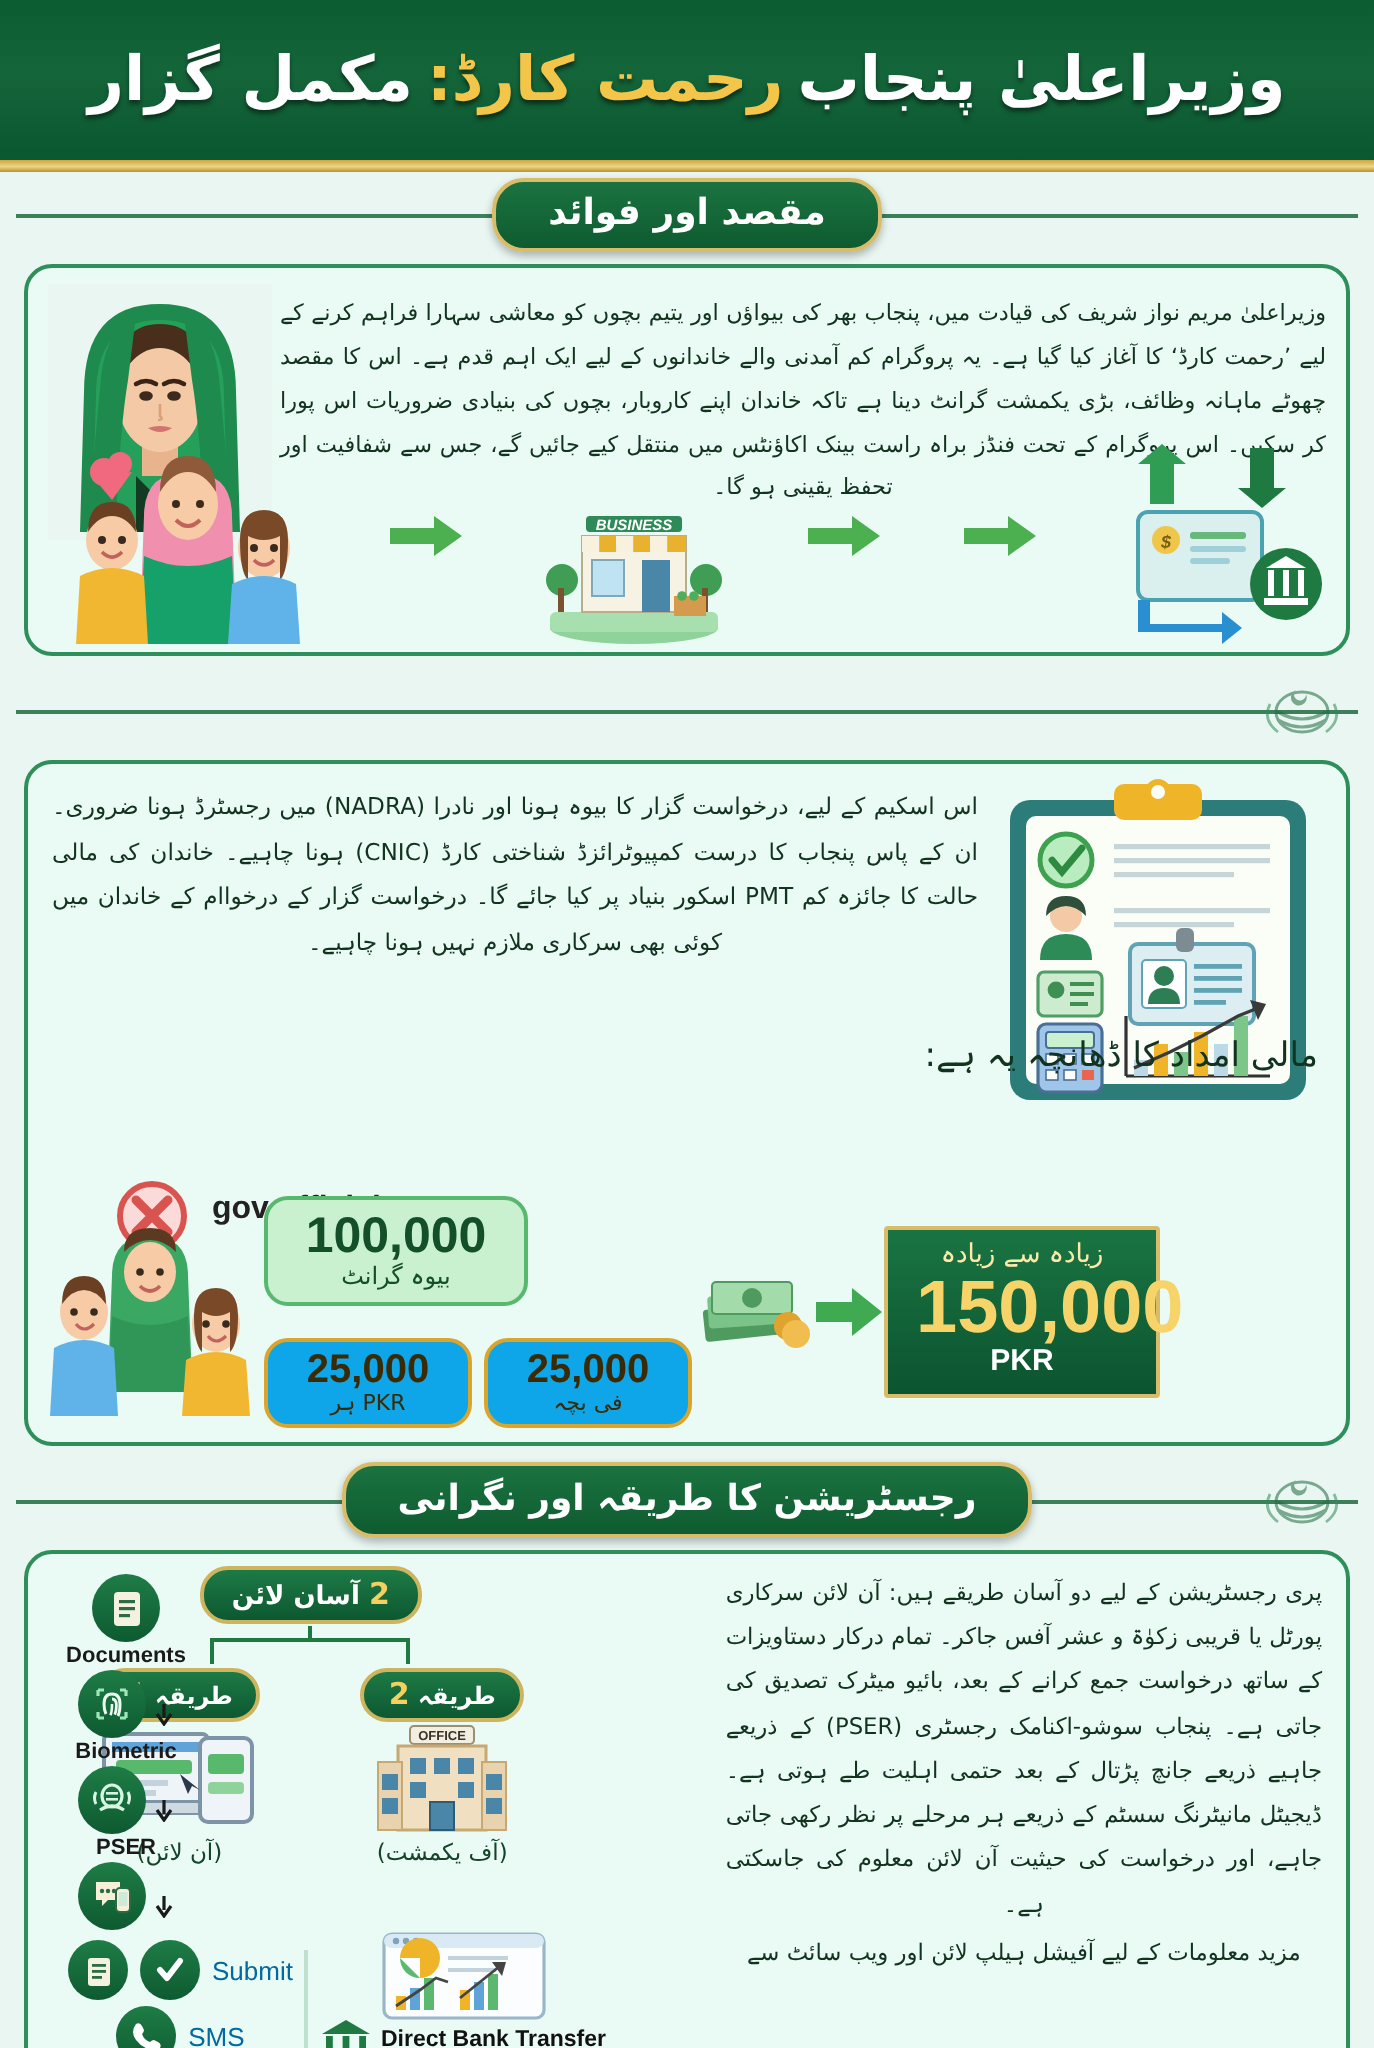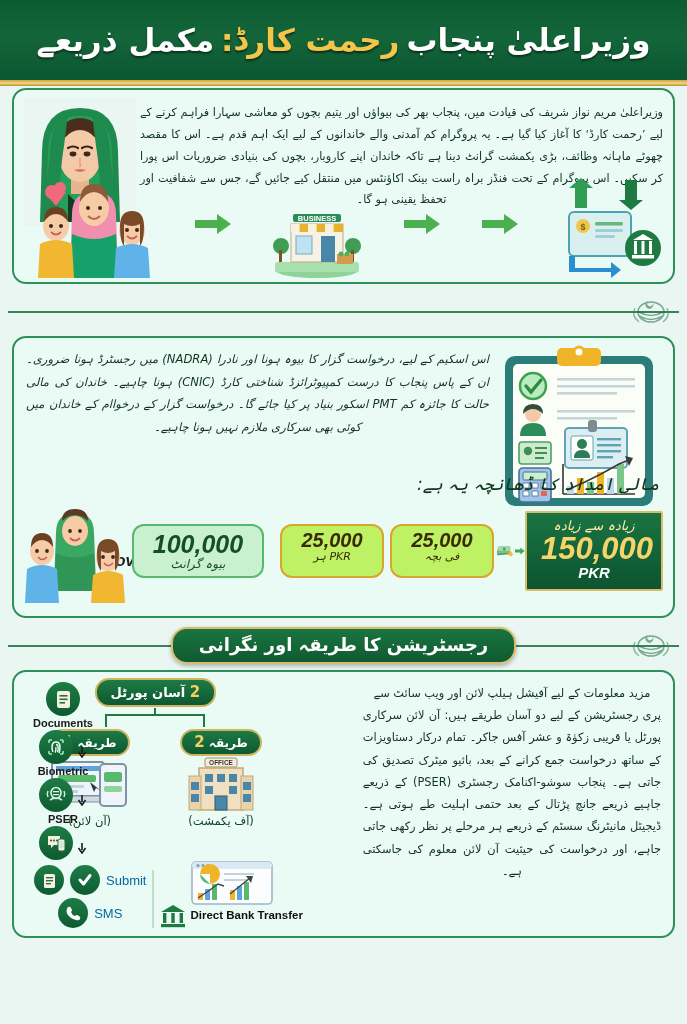--- a/index.html
+++ b/index.html
@@ -58,41 +58,41 @@
   
   .card{
     margin: 8px 12px 0;
     border: 2px solid #2e8f5b;
     border-radius: 14px;
     background: #eafaf4;
     position: relative;
     overflow: hidden;
   }
   .card.sec1{ height: 196px; }
-  .card.sec2{ height: 282px; font-style: italic; }
+  .card.sec2{ height: 343px; }
   .card.sec3{ height: 268px; }
 
   
   .urdu{
     direction: rtl; text-align: justify; text-align-last:center;
     font-family:"DejaVu Sans","Liberation Sans", sans-serif;
     color:#12331f; line-height: 1.95;
   }
 
   
   .sec1-top{ display:flex; padding: 8px 10px 0; }
   .sec1-text{ flex:1; font-size:11.2px; padding-top:4px; }
   .portrait{
     width:112px; height:128px; flex:0 0 112px; margin-right:4px;
     position:relative;
   }
   .sec1-flow{
     position:absolute; left:12px; right:0; bottom:0; height:112px;
     display:flex; align-items:flex-end; justify-content:space-between;
-    padding: 0 10px 4px; direction:ltr;
+    padding: 0 10px 4px; direction:ltr;font-style:italic;
   }
   .flow-arrow{ width:40px; height:26px; flex:0 0 40px; align-self:center;}
   .flow-item{ display:flex; flex-direction:column; align-items:center;}
 
   
   .sec2-inner{ display:flex; padding:6px 8px 0; direction:rtl;}
   .sec2-text{ flex:1; font-size:11.6px; padding: 4px 6px 0 4px;}
   .clipboard{ width:170px; flex:0 0 170px;}
   .money-row{
     position:absolute; left:0; right:0; bottom:4px; height:122px;
@@ -104,32 +104,32 @@
   }
   .amt .num{ font-weight:800; }
   .amt .lbl{ font-family:"DejaVu Sans",sans-serif; direction:rtl; }
   .amt-green{
     background:#c9f0cf; border:2px solid #57b86e; color:#13502a;
     padding:5px 12px 6px; width:132px;
   }
   .amt-green .num{ font-size:25px; }
   .amt-green .lbl{ font-size:12px; margin-top:1px;}
   .amt-gold{
-    background:#bef264; border:2px solid #d9a52c; color:#3a2a05;
+    background:#0ea5e9; border:2px solid #d9a52c; color:#3a2a05;
     padding:4px 10px 5px; width:104px;
   }
   .amt-gold .num{ font-size:20px; }
   .amt-gold .lbl{ font-size:11px; }
   .amt-total{
     background:linear-gradient(180deg,#1a7442,#0c5430);
     border:2px solid #d8bc6a; color:#fff;
     padding:6px 14px 8px; width:138px; border-radius:2px;
   }
   .amt-total .top{ font-family:"DejaVu Sans",sans-serif; direction:rtl; font-size:13px; color:#ffe9a8;}
-  .amt-total .num{ font-size:31px; color:#f7d469; }
+  .amt-total .num{ font-size:37px; color:#f7d469; }
   .amt-total .cur{ font-size:15px; font-weight:700;}
 
   
   .sec3-inner{ display:flex; height:100%; direction:rtl; padding:6px 8px 6px;}
   .sec3-text{ flex:1.08; font-size:11.4px; padding:2px 4px 0 2px;}
   .sec3-left{ flex:1.22; position:relative; padding-left:2px;}
   .pill{
     background:linear-gradient(180deg,#1d7a45,#0d5831); color:#fff;
     border:2px solid #cdb45f; border-radius:14px;
     font-family:"DejaVu Sans",sans-serif; font-size:13px; font-weight:700;
@@ -154,25 +154,28 @@
 </head>
 <body>
 
 <div class="page">
 
   <div class="header">
     <div class="header-title">
 
       <span>وزیراعلیٰ پنجاب</span>
       <span class="gold">رحمت کارڈ:</span>
-      <span>مکمل ذریعے</span>
+      <span>مکمل گزار</span>
     </div>
     <div class="gold-strip"></div>
   </div>
 
+  <div class="banner-wrap">
+    <div class="banner">مقصد اور فوائد</div>
+  </div>
 
   <div class="card sec1">
     <div class="sec1-top">
       <div class="sec1-text urdu">وزیراعلیٰ مریم نواز شریف کی قیادت میں، پنجاب بھر کی بیواؤں اور یتیم بچوں کو معاشی سہارا فراہم کرنے کے لیے ’رحمت کارڈ‘ کا آغاز کیا گیا ہے۔ یہ پروگرام کم آمدنی والے خاندانوں کے لیے ایک اہم قدم ہے۔ اس کا مقصد چھوٹے ماہانہ وظائف، بڑی یکمشت گرانٹ دینا ہے تاکہ خاندان اپنے کاروبار، بچوں کی بنیادی ضروریات اس پورا کر سکیں۔ اس پروگرام کے تحت فنڈز براہ راست بینک اکاؤنٹس میں منتقل کیے جائیں گے، جس سے شفافیت اور تحفظ یقینی ہو گا۔</div>
       <div class="portrait">
         <svg width="112" height="128" viewBox="0 0 112 128">
           <rect x="0" y="0" width="112" height="128" fill="#e9f6f1"></rect>
 
           <path d="M18 54 Q18 10 56 10 Q94 10 94 54 L96 124 L16 124 Z" fill="#1f8a4d"></path>
           <path d="M24 56 Q24 18 56 18 Q88 18 88 56 L90 120 L22 120 Z" fill="#25a05b"></path>
@@ -391,21 +394,21 @@
         <path d="M14 58 q4 5 9 0" stroke="#c2625d" stroke-width="1.6" fill="none"></path>
         <path d="M3 70 q15-8 30 0 l2 34 l-34 0z" fill="#5fb3e8"></path>
         <ellipse cx="84" cy="58" rx="12" ry="14" fill="#f6cba6"></ellipse>
         <path d="M73 54 q0-14 11-14 q11 0 11 14 q0 14-4 18 l0-20 q-7 4-14 0 l0 20 q-4-4-4-18z" fill="#7a4a28"></path>
         <circle cx="79" cy="58" r="1.9" fill="#3a2a1d"></circle>
           <circle cx="89" cy="58" r="1.9" fill="#3a2a1d"></circle>
         <path d="M80 64 q4 5 9 0" stroke="#c2625d" stroke-width="1.6" fill="none"></path>
         <path d="M69 76 q15-8 30 0 l2 28 l-34 0z" fill="#f2b731"></path>
       </svg>
 
-      <div style="display:flex;gap:16px;margin-left:6px">
+      <div style="display:flex;flex-direction:column;gap:16px;margin-left:6px">
         <div class="amt amt-green">
           <div class="num">100,000</div>
           <div class="lbl">بیوہ گرانٹ</div>
         </div>
         <div style="display:flex;gap:6px">
           <div class="amt amt-gold">
             <div class="num">25,000</div>
             <div class="lbl">PKR ہر</div>
           </div>
           <div class="amt amt-gold">
@@ -445,22 +448,22 @@
       <path d="M19 5 a4 4 0 1 0 5 2 a3 3 0 1 1 -5 -2" fill="#1d6b3f"></path>
       <path d="M6 12 q-4 8 4 14" stroke="#2f8a55" stroke-width="1.4" fill="none"></path>
       <path d="M38 12 q4 8 -4 14" stroke="#2f8a55" stroke-width="1.4" fill="none"></path>
     </svg>
   </div>
 
   <div class="card sec3">
     <div class="sec3-inner">
 
       <div class="sec3-text urdu">
+        <div>پری رجسٹریشن کے لیے دو آسان طریقے ہیں: آن لائن سرکاری پورٹل یا قریبی زکوٰۃ و عشر آفس جاکر۔ تمام درکار دستاویزات کے ساتھ درخواست جمع کرانے کے بعد، بائیو میٹرک تصدیق کی جاتی ہے۔ پنجاب سوشو-اکنامک رجسٹری (PSER) کے ذریعے جاہیے ذریعے جانچ پڑتال کے بعد حتمی اہلیت طے ہوتی ہے۔ ڈیجیٹل مانیٹرنگ سسٹم کے ذریعے ہر مرحلے پر نظر رکھی جاتی جاہے، اور درخواست کی حیثیت آن لائن معلوم کی جاسکتی ہے۔</div>
         <div style="margin-top:2px">مزید معلومات کے لیے آفیشل ہیلپ لائن اور ویب سائٹ سے</div>
-        <div>پری رجسٹریشن کے لیے دو آسان طریقے ہیں: آن لائن سرکاری پورٹل یا قریبی زکوٰۃ و عشر آفس جاکر۔ تمام درکار دستاویزات کے ساتھ درخواست جمع کرانے کے بعد، بائیو میٹرک تصدیق کی جاتی ہے۔ پنجاب سوشو-اکنامک رجسٹری (PSER) کے ذریعے جاہیے ذریعے جانچ پڑتال کے بعد حتمی اہلیت طے ہوتی ہے۔ ڈیجیٹل مانیٹرنگ سسٹم کے ذریعے ہر مرحلے پر نظر رکھی جاتی جاہے، اور درخواست کی حیثیت آن لائن معلوم کی جاسکتی ہے۔</div>
       </div>
 
       <div class="sec3-left">
 
         <div class="vflow">
           <div class="circ">
             <svg width="21" height="21" viewBox="0 0 21 21">
                 <rect x="4" y="2" width="13" height="17" rx="2" fill="#f4f1e0"></rect>
                 <rect x="6.5" y="6" width="8" height="1.6" fill="#2b6b45"></rect>
                 <rect x="6.5" y="9.5" width="8" height="1.6" fill="#2b6b45"></rect>
@@ -506,21 +509,21 @@
                 <circle cx="12" cy="8.5" r="1.1" fill="#2b6b45"></circle>
               <rect x="13" y="7" width="7" height="12" rx="2" fill="#f6f0d8" stroke="#2b6b45"></rect>
               <rect x="14.3" y="9" width="4.4" height="7" fill="#cfe9d8"></rect>
             </svg>
           </div>
         </div>
 
         <div style="text-align:center;padding-right:0;margin-right:74px">
           <div class="pill">
             <span class="nm">2</span>
-            <span>آسان پورٹل</span>
+            <span>آسان لائن</span>
           </div>
           <svg width="150" height="20" viewBox="0 0 150 20" style="display:block;margin:1px auto 0">
             <path d="M75 0 L75 7 M26 19 L26 7 L124 7 L124 19" stroke="#1f7a42" stroke-width="2" fill="none"></path>
           </svg>
 
           <div style="display:flex;direction:ltr;margin-top:1px">
             <div class="method-col">
               <div class="pill small">
                 <span>طریقہ</span>
                 <span class="nm">1</span>

